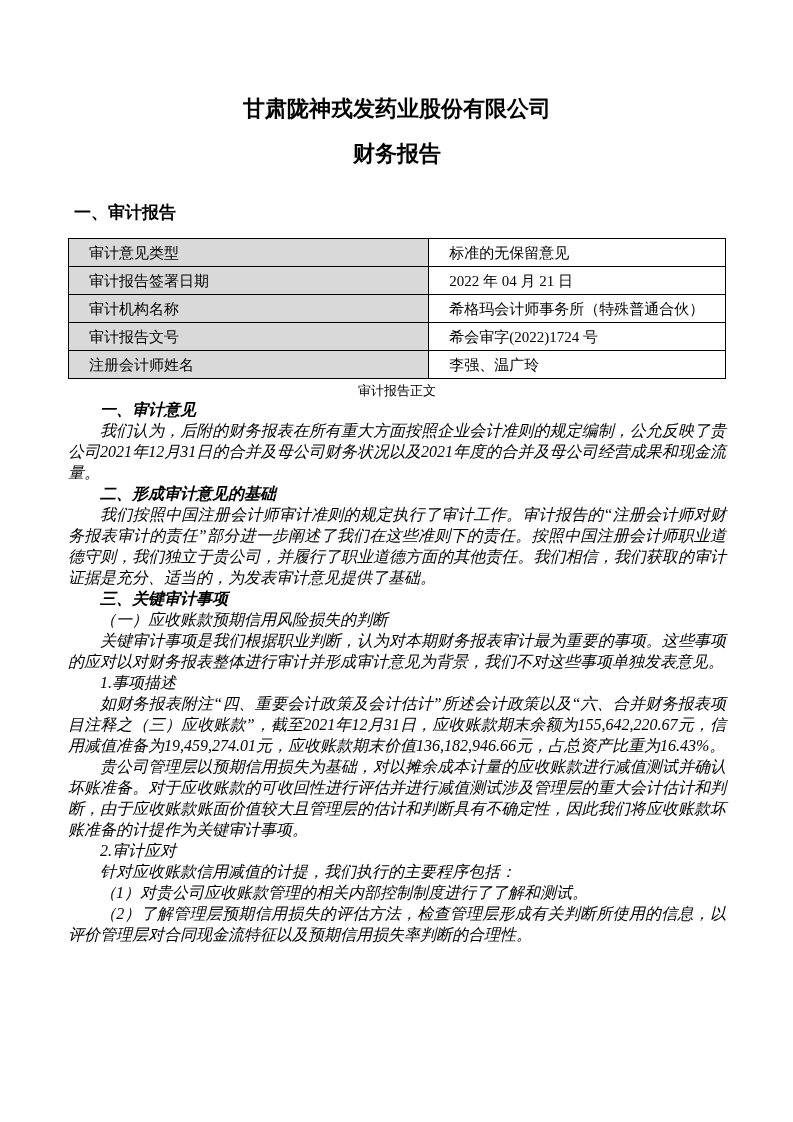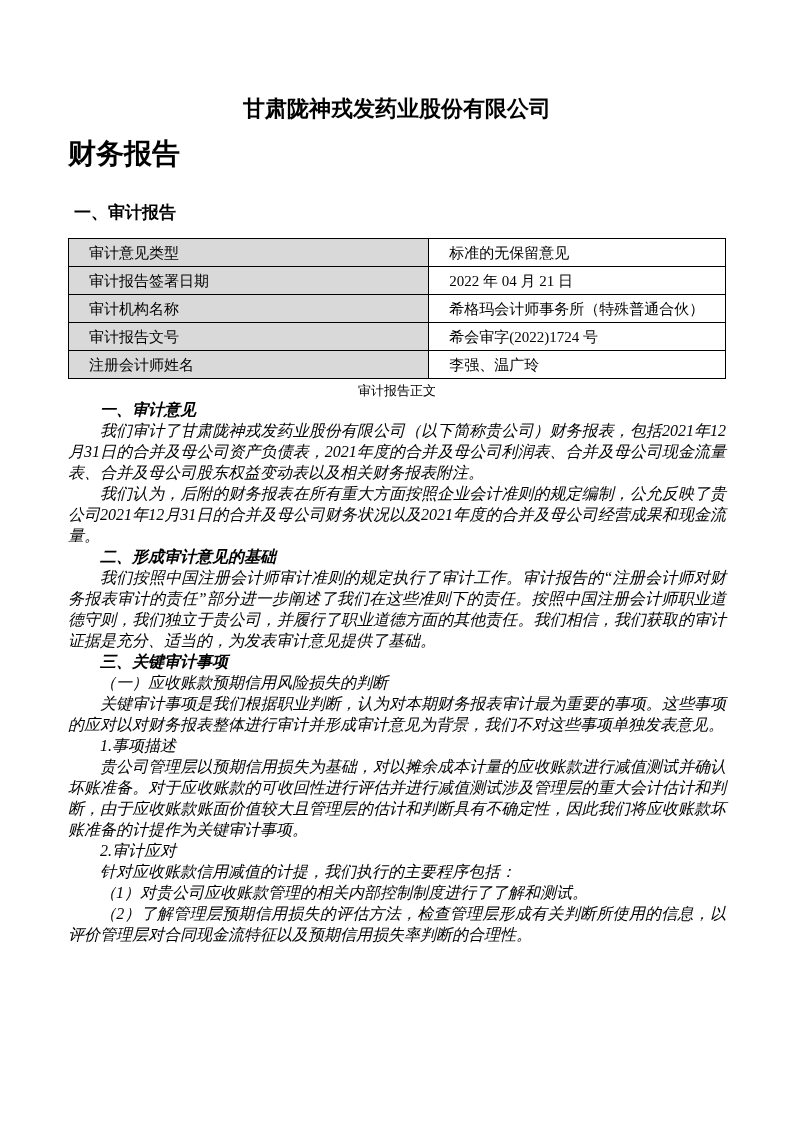--- a/index.html
+++ b/index.html
@@ -20,23 +20,24 @@
     padding: 95px 67px 0 68px;
   }
   .doc-title {
     font-size: 22px;
     line-height: 28px;
     font-weight: bold;
     text-align: center;
     margin: 0;
   }
   .doc-subtitle {
-    font-size: 28px;
+    font-size: 22px;
     line-height: 28px;
     font-weight: bold;
+    text-align: center;
     margin: 17px 0 0 0;
   }
   .section-heading {
     font-size: 17px;
     line-height: 22px;
     font-weight: bold;
     margin: 34px 0 0 6px;
   }
   table.audit-table {
     width: 100%;
@@ -110,28 +111,28 @@
         <td class="label-cell">注册会计师姓名</td>
         <td class="value-cell">李强、温广玲</td>
       </tr>
     </tbody>
   </table>
 
   <div class="report-caption">审计报告正文</div>
 
   <div class="report-body">
     <p class="bold-heading">一、审计意见</p>
-    <p>我们审计了甘肃陇神戎发药业股份有限公司（以下简称贵公司）财务报表，包括2021年12月31日的合并及母公司资产负债表，2021年度的合并及母公司利润表、合并及母公司现金流量表、合并及母公司股东权益变动表以及相关财务报表附注。</p>
     <p>我们认为，后附的财务报表在所有重大方面按照企业会计准则的规定编制，公允反映了贵公司2021年12月31日的合并及母公司财务状况以及2021年度的合并及母公司经营成果和现金流量。</p>
     <p class="bold-heading">二、形成审计意见的基础</p>
     <p>我们按照中国注册会计师审计准则的规定执行了审计工作。审计报告的“注册会计师对财务报表审计的责任”部分进一步阐述了我们在这些准则下的责任。按照中国注册会计师职业道德守则，我们独立于贵公司，并履行了职业道德方面的其他责任。我们相信，我们获取的审计证据是充分、适当的，为发表审计意见提供了基础。</p>
     <p class="bold-heading">三、关键审计事项</p>
     <p>（一）应收账款预期信用风险损失的判断</p>
     <p>关键审计事项是我们根据职业判断，认为对本期财务报表审计最为重要的事项。这些事项的应对以对财务报表整体进行审计并形成审计意见为背景，我们不对这些事项单独发表意见。</p>
     <p>1.事项描述</p>
+    <p>如财务报表附注“四、重要会计政策及会计估计”所述会计政策以及“六、合并财务报表项目注释之（三）应收账款”，截至2021年12月31日，应收账款期末余额为155,642,220.67元，信用减值准备为19,459,274.01元，应收账款期末价值136,182,946.66元，占总资产比重为16.43%。</p>
     <p>贵公司管理层以预期信用损失为基础，对以摊余成本计量的应收账款进行减值测试并确认坏账准备。对于应收账款的可收回性进行评估并进行减值测试涉及管理层的重大会计估计和判断，由于应收账款账面价值较大且管理层的估计和判断具有不确定性，因此我们将应收账款坏账准备的计提作为关键审计事项。</p>
     <p>2.审计应对</p>
     <p>针对应收账款信用减值的计提，我们执行的主要程序包括：</p>
     <p>（1）对贵公司应收账款管理的相关内部控制制度进行了了解和测试。</p>
     <p>（2）了解管理层预期信用损失的评估方法，检查管理层形成有关判断所使用的信息，以评价管理层对合同现金流特征以及预期信用损失率判断的合理性。</p>
   </div>
 
 </div>
 
 </body></html>

